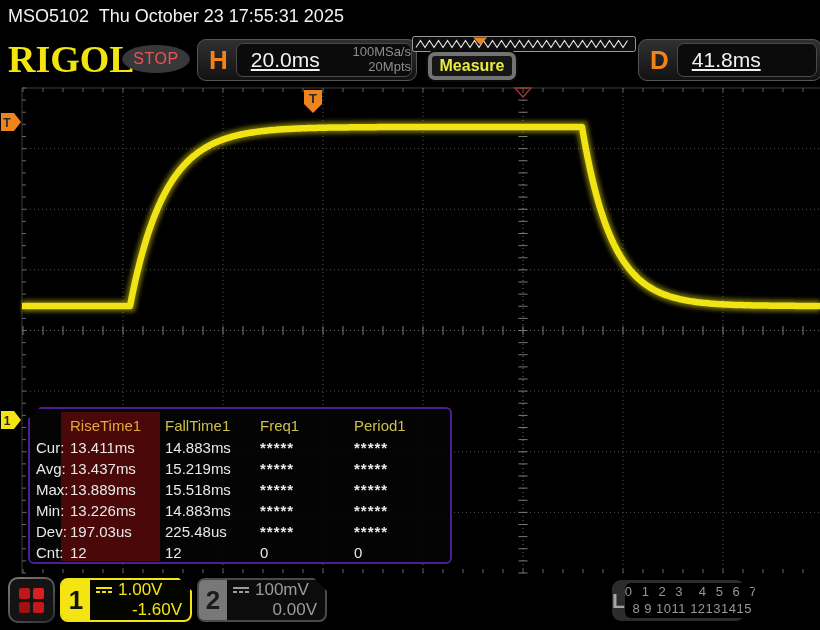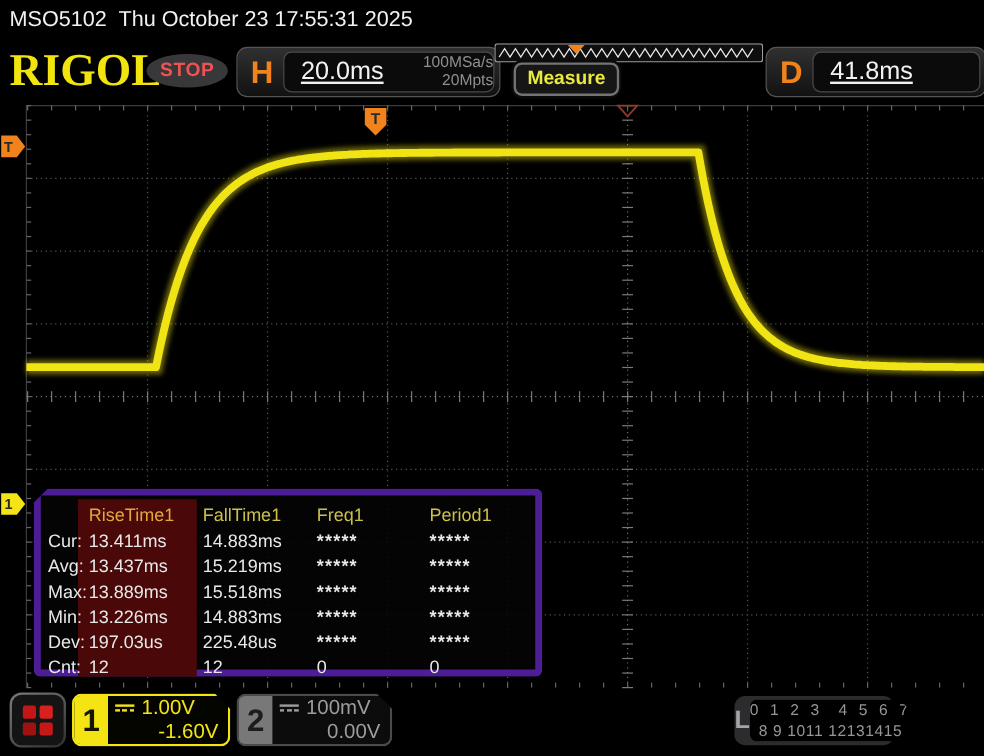--- a/index.html
+++ b/index.html
@@ -7,44 +7,44 @@
           font-family:"Liberation Sans",sans-serif;}
 
   
   .titlebar{position:absolute;left:0;top:0;width:820px;height:33px;}
   .titlebar span{position:absolute;left:8px;top:6px;color:#f2f2f2;font-size:18px;white-space:pre;}
 
   
   .logo{position:absolute;left:8px;top:40px;color:#f2e40e;font-family:"Liberation Serif",serif;
         font-weight:900;font-size:38px;letter-spacing:0px;line-height:1;}
   .stopbadge{position:absolute;left:122px;top:45px;width:68px;height:28px;background:#38383a;
-        border-radius:50%;color:#ee5354;font-weight:bold;font-size:16px;display:flex;
+        border-radius:50%;color:#ee5354;font-weight:normal;font-size:16px;display:flex;
         align-items:center;justify-content:center;letter-spacing:.5px;}
   .setbox{position:absolute;top:39px;height:42px;border-radius:9px;border:1px solid #555;
         background:linear-gradient(#303030,#121212);display:flex;align-items:center;box-sizing:border-box;}
   .setbox .letter{color:#f0831c;font-weight:bold;font-size:26px;margin:0 8px 0 11px;}
   .setbox .inner{flex:1;height:32px;margin-right:4px;background:#0b0b0b;border:1px solid #4a4a4a;
         border-radius:7px;display:flex;align-items:center;justify-content:space-between;}
   .setbox .mainval{color:#f2f2f2;font-size:21px;padding-left:14px;text-decoration:underline;}
   .setbox .srate{text-align:right;color:#8f8f8f;font-size:13px;line-height:1.15;padding-right:0;}
   #hbox{left:197px;width:220px;}
   #dbox{left:638px;width:184px;}
   .overview{position:absolute;left:412px;top:36px;width:224px;height:16px;}
-  .hdrbtn{position:absolute;top:52px;height:28px;background:#161616;border:2px solid #737373;
+  .hdrbtn{position:absolute;top:52px;height:28px;background:#161616;border:4px solid #737373;
         border-radius:7px;box-shadow:0 0 0 2px #0a0a0a;font-weight:bold;cursor:pointer;
         display:flex;align-items:center;justify-content:center;padding:0;}
   #measureBtn{left:428px;width:88px;color:#e9e93f;font-size:16px;}
   #stoprunBtn{left:526px;width:94px;color:#e01818;font-size:15px;letter-spacing:.3px;}
 
   
   #scope-svg{position:absolute;left:0;top:0;pointer-events:none;}
 
   
   .mpanel{position:absolute;left:28px;top:407px;width:424px;height:157px;background:rgba(4,4,4,.88);
-        border:6px solid #4c1d95;border-radius:6px;box-sizing:border-box;
+        border:2px solid #4c1d95;border-radius:6px;box-sizing:border-box;
         clip-path:polygon(12px 0,100% 0,100% 100%,0 100%,0 12px);}
   .mhl{position:absolute;left:31px;top:3px;width:99px;height:149px;background:#4a0808;}
   .mpanel span{position:absolute;font-size:15px;white-space:pre;}
   .mlab{color:#e8e8e8;}
   .mval{color:#e8e8e8;}
   .mval.stars{font-weight:bold;letter-spacing:1px;}
   .mhdr{color:#ccc04a;}
   .mhdr.sel{color:#e2a83e;}
 
   

